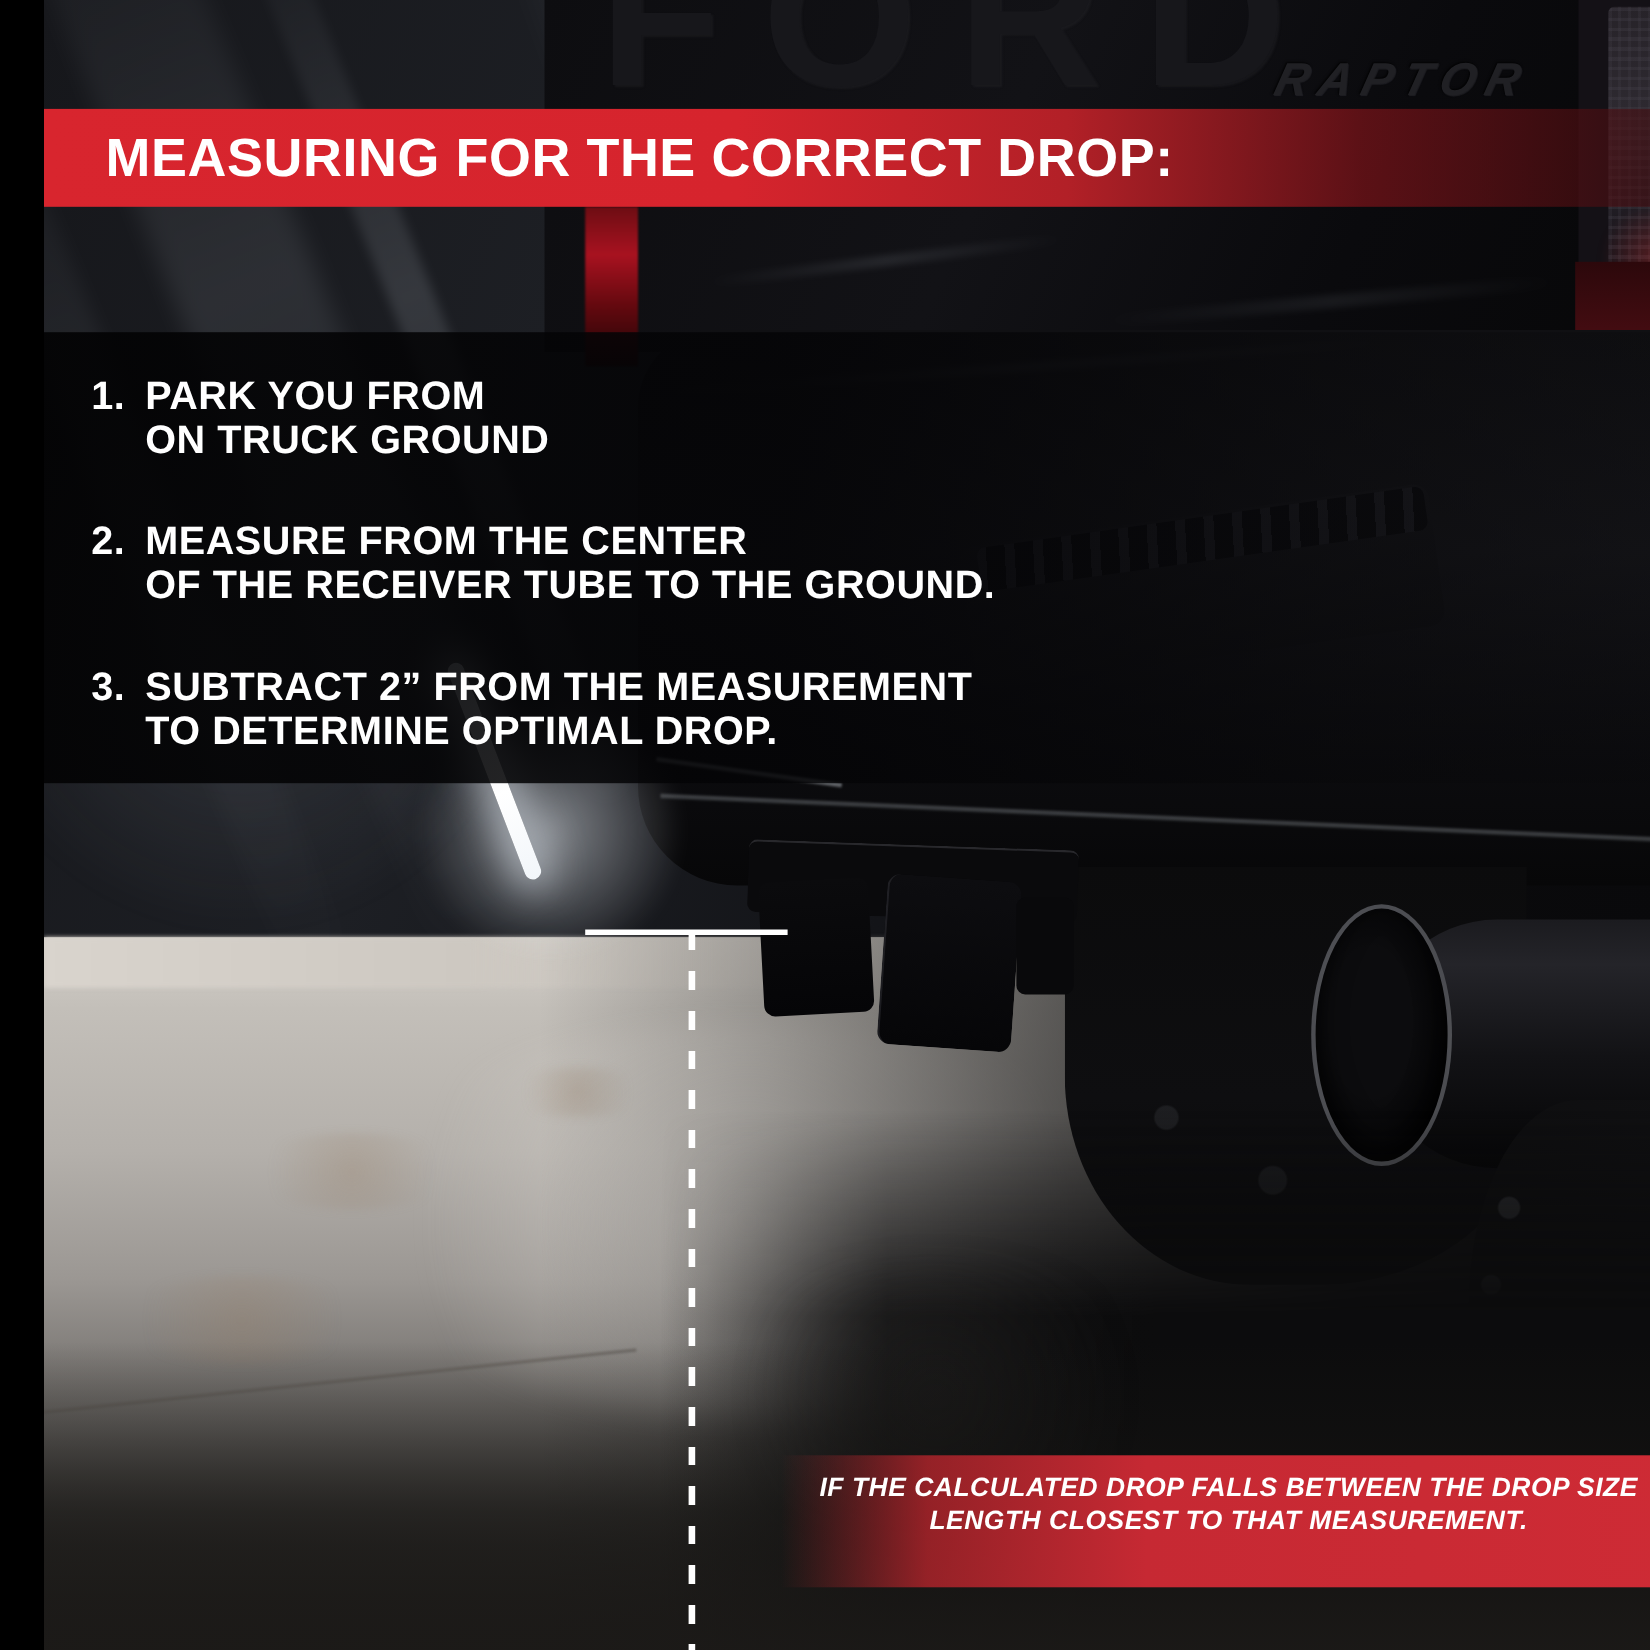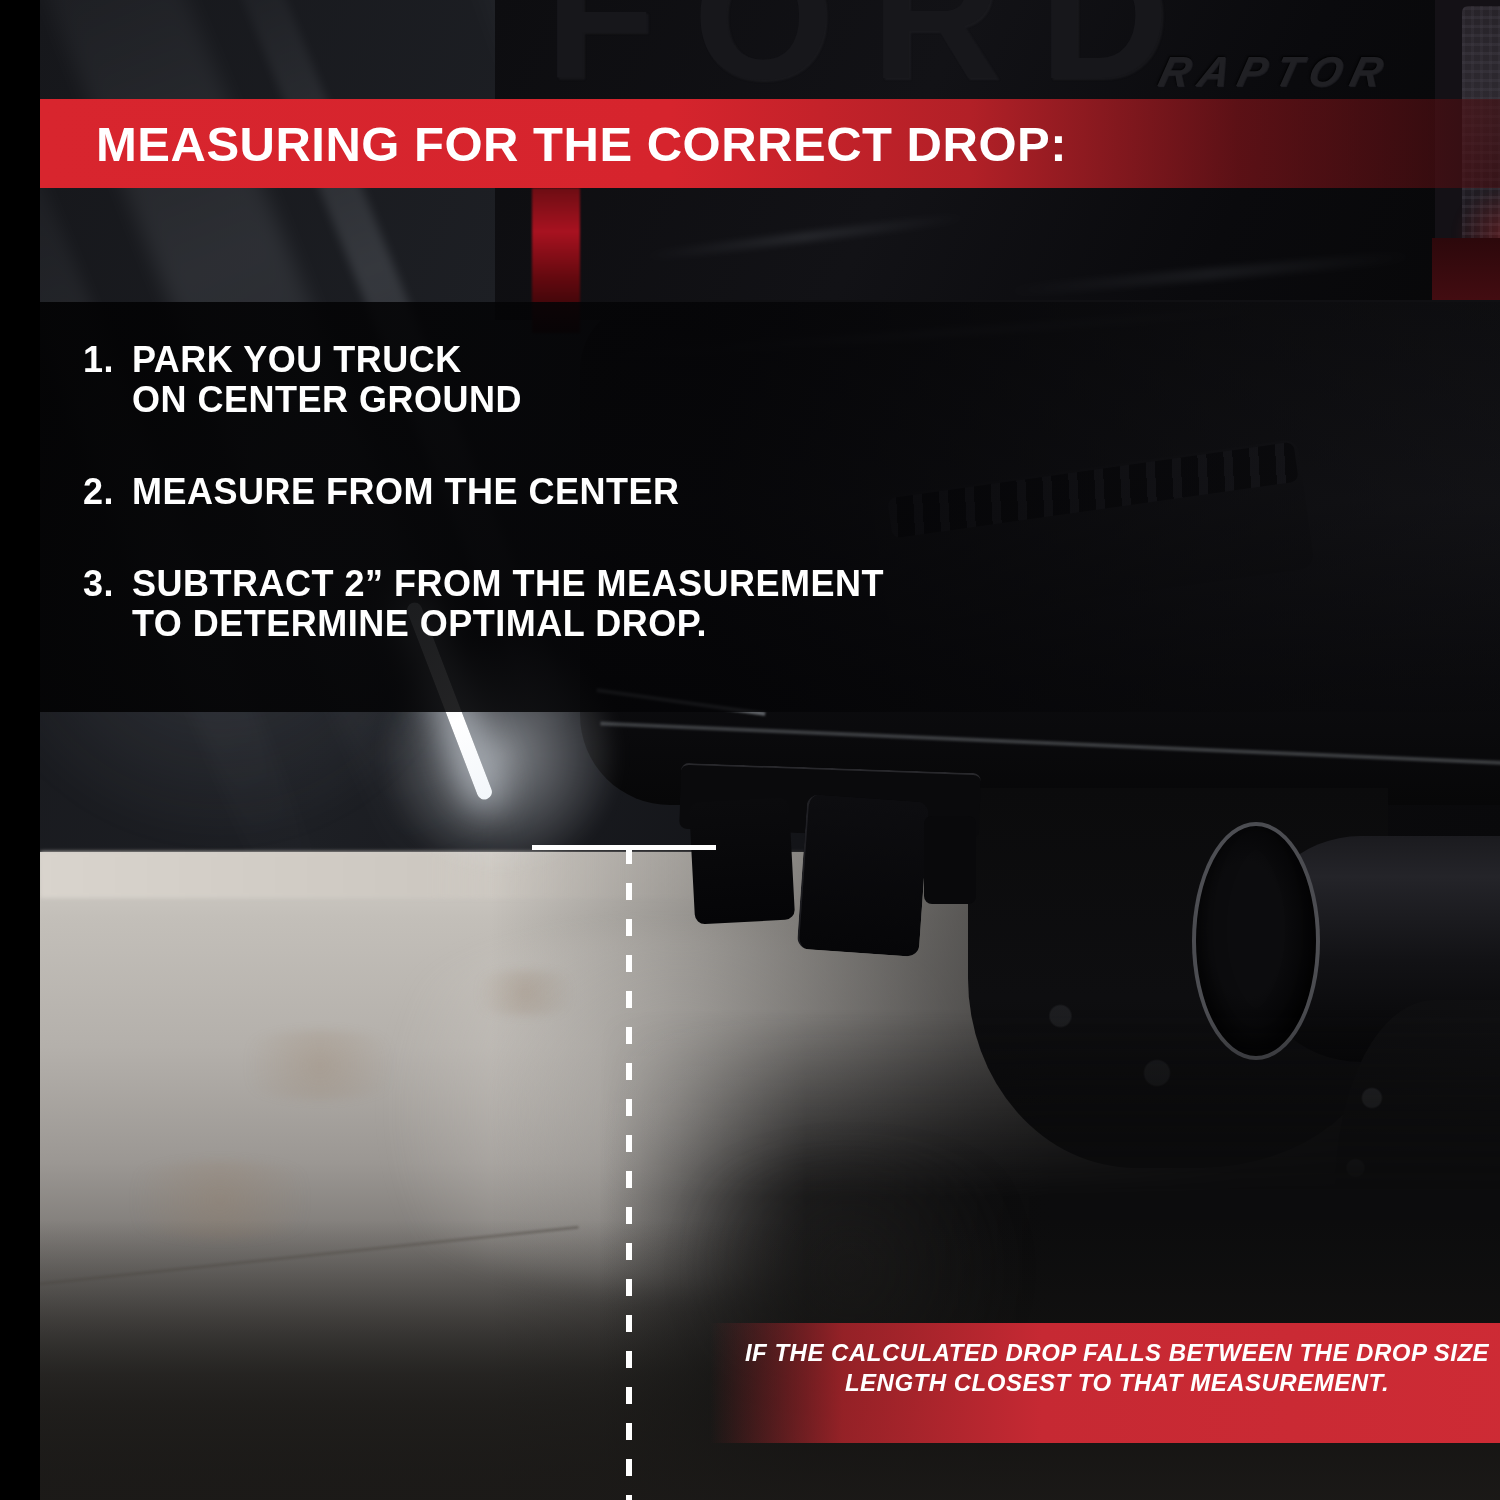--- a/index.html
+++ b/index.html
@@ -191,28 +191,29 @@
   <div class="abs floor-darkbottom"></div>
 
   <div class="abs banner">
     <h1>MEASURING FOR THE CORRECT DROP:</h1>
   </div>
 
   <div class="abs steps-band">
     <div class="step">
       <div class="num">1.</div>
       <div class="txt">
-        <div>PARK YOU TRUCK</div>
-        <div>ON CENTER GROUND</div>
+        <div>PARK YOU FROM</div>
+        <div>ON TRUCK GROUND</div>
       </div>
     </div>
     <div class="step">
       <div class="num">2.</div>
       <div class="txt">
         <div>MEASURE FROM THE CENTER</div>
+        <div>OF THE RECEIVER TUBE TO THE GROUND.</div>
       </div>
     </div>
     <div class="step">
       <div class="num">3.</div>
       <div class="txt">
         <div>SUBTRACT 2” FROM THE MEASUREMENT</div>
         <div>TO DETERMINE OPTIMAL DROP.</div>
       </div>
     </div>
   </div>

